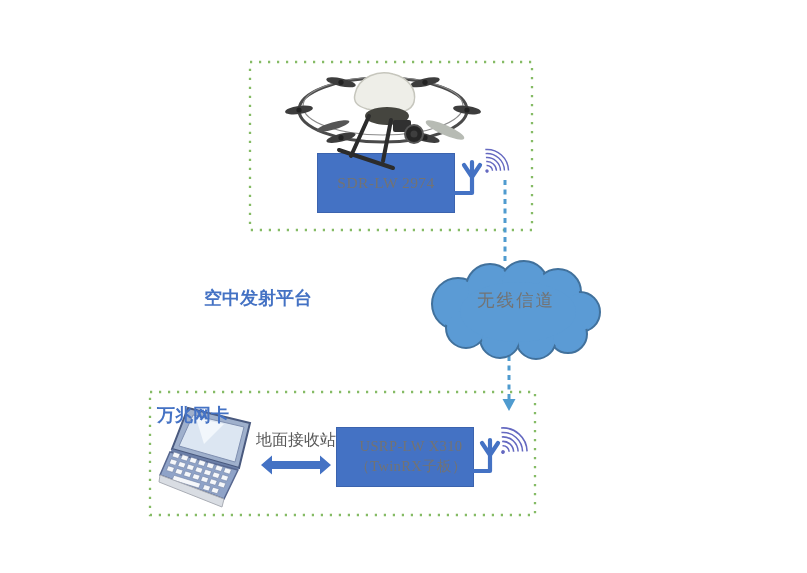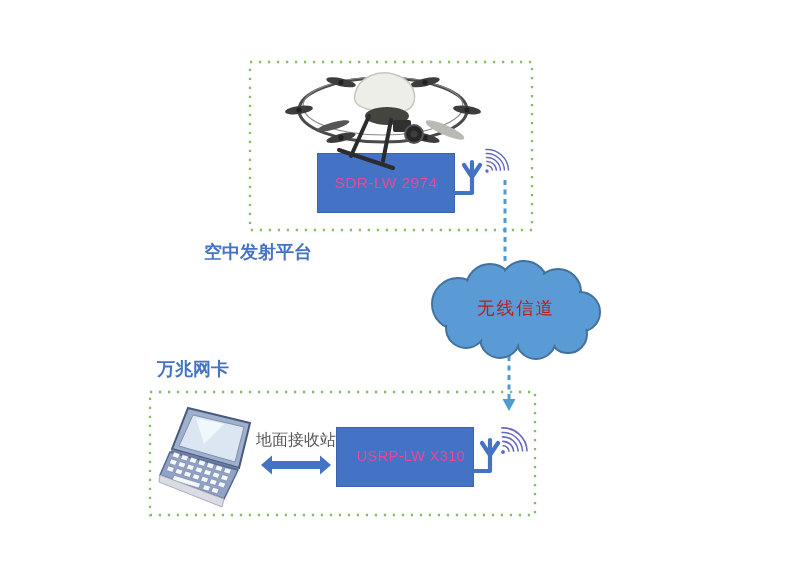--- a/index.html
+++ b/index.html
@@ -3,30 +3,30 @@
 <meta charset="utf-8">
 <style>
   html,body{margin:0;padding:0;background:#fff;}
   body{font-family:"Liberation Sans","DejaVu Sans",sans-serif;}
   .canvas{position:relative;width:807px;height:573px;background:#fff;overflow:hidden;}
   .layer-svg{position:absolute;left:0;top:0;z-index:2;}
   .device-box{position:absolute;z-index:1;border:1px solid #3b63ae;box-sizing:border-box;}
   .box-sdr{left:317px;top:153px;width:138px;height:60px;}
   .box-usrp{left:336px;top:427px;width:138px;height:60px;}
   .txt{position:absolute;z-index:3;}
-  .device-label{display:flex;align-items:center;justify-content:center;color:#ec4899;
-    font-size:15.5px;letter-spacing:.4px;}
+  .device-label{display:flex;align-items:center;justify-content:center;color:#737373;
+    font-size:15.5px;letter-spacing:.4px;font-family:Liberation Serif, serif;}
   .lbl-sdr{left:317px;top:153px;width:138px;height:60px;}
   .lbl-usrp{left:336px;top:427px;width:150px;height:60px;flex-direction:column;
     font-size:14.5px;line-height:1.35;}
-  .zone-label{font-size:18px;font-weight:700;white-space:nowrap;}
+  .zone-label{font-size:18px;font-weight:700;white-space:nowrap;margin-top:46px;}
   .lbl-aerial{left:204px;top:240px;}
   .lbl-ground{left:157px;top:357px;}
-  .cloud-label{left:432px;top:262px;width:168px;height:92px;display:flex;align-items:center;
-    justify-content:center;color:#b91c1c;font-size:17.5px;letter-spacing:2px;}
+  .cloud-label{left:432px;top:254px;width:168px;height:92px;display:flex;align-items:center;
+    justify-content:center;color:#737373;font-size:17.5px;letter-spacing:2px;}
   .link-label{left:254px;top:430px;width:84px;text-align:center;font-size:16px;}
 </style>
 </head>
 <body>
 
 <div class="canvas">
 
   <div class="device-box box-sdr" style="background-color: rgb(68, 114, 196);"></div>
   <div class="device-box box-usrp" style="background-color: rgb(68, 114, 196);"></div>
 
@@ -170,18 +170,19 @@
     </g>
   </svg>
 
   <div class="txt zone-label lbl-aerial" style="color: rgb(68, 114, 196);">空中发射平台</div>
   <div class="txt zone-label lbl-ground" style="color: rgb(68, 114, 196);">万兆网卡</div>
 
   <div class="txt device-label lbl-sdr">SDR-LW 2974</div>
 
   <div class="txt device-label lbl-usrp">
     <span>USRP-LW X310</span>
+    <span>（TwinRX子板）</span>
   </div>
 
   <div class="txt cloud-label">无线信道</div>
 
   <div class="txt link-label" style="color: rgb(89, 89, 89);">地面接收站</div>
 </div>
 
 </body></html>

